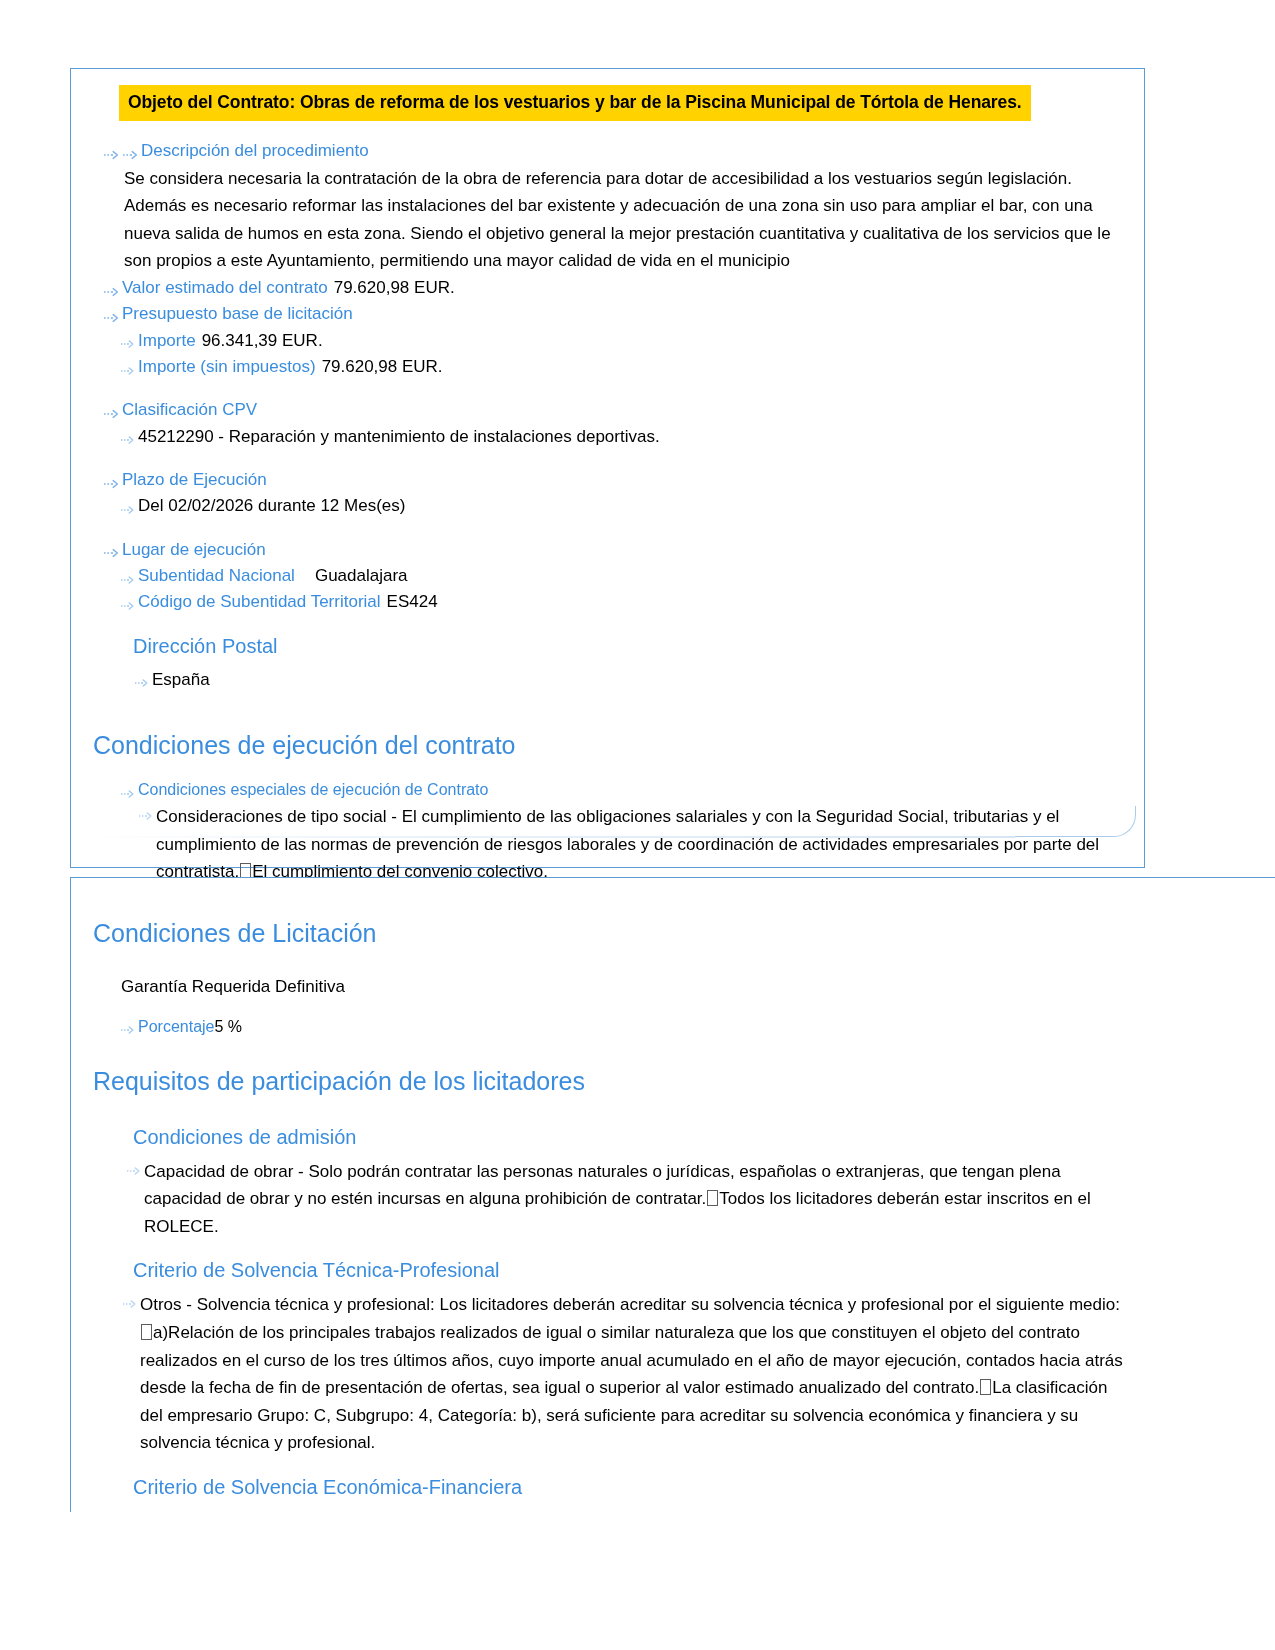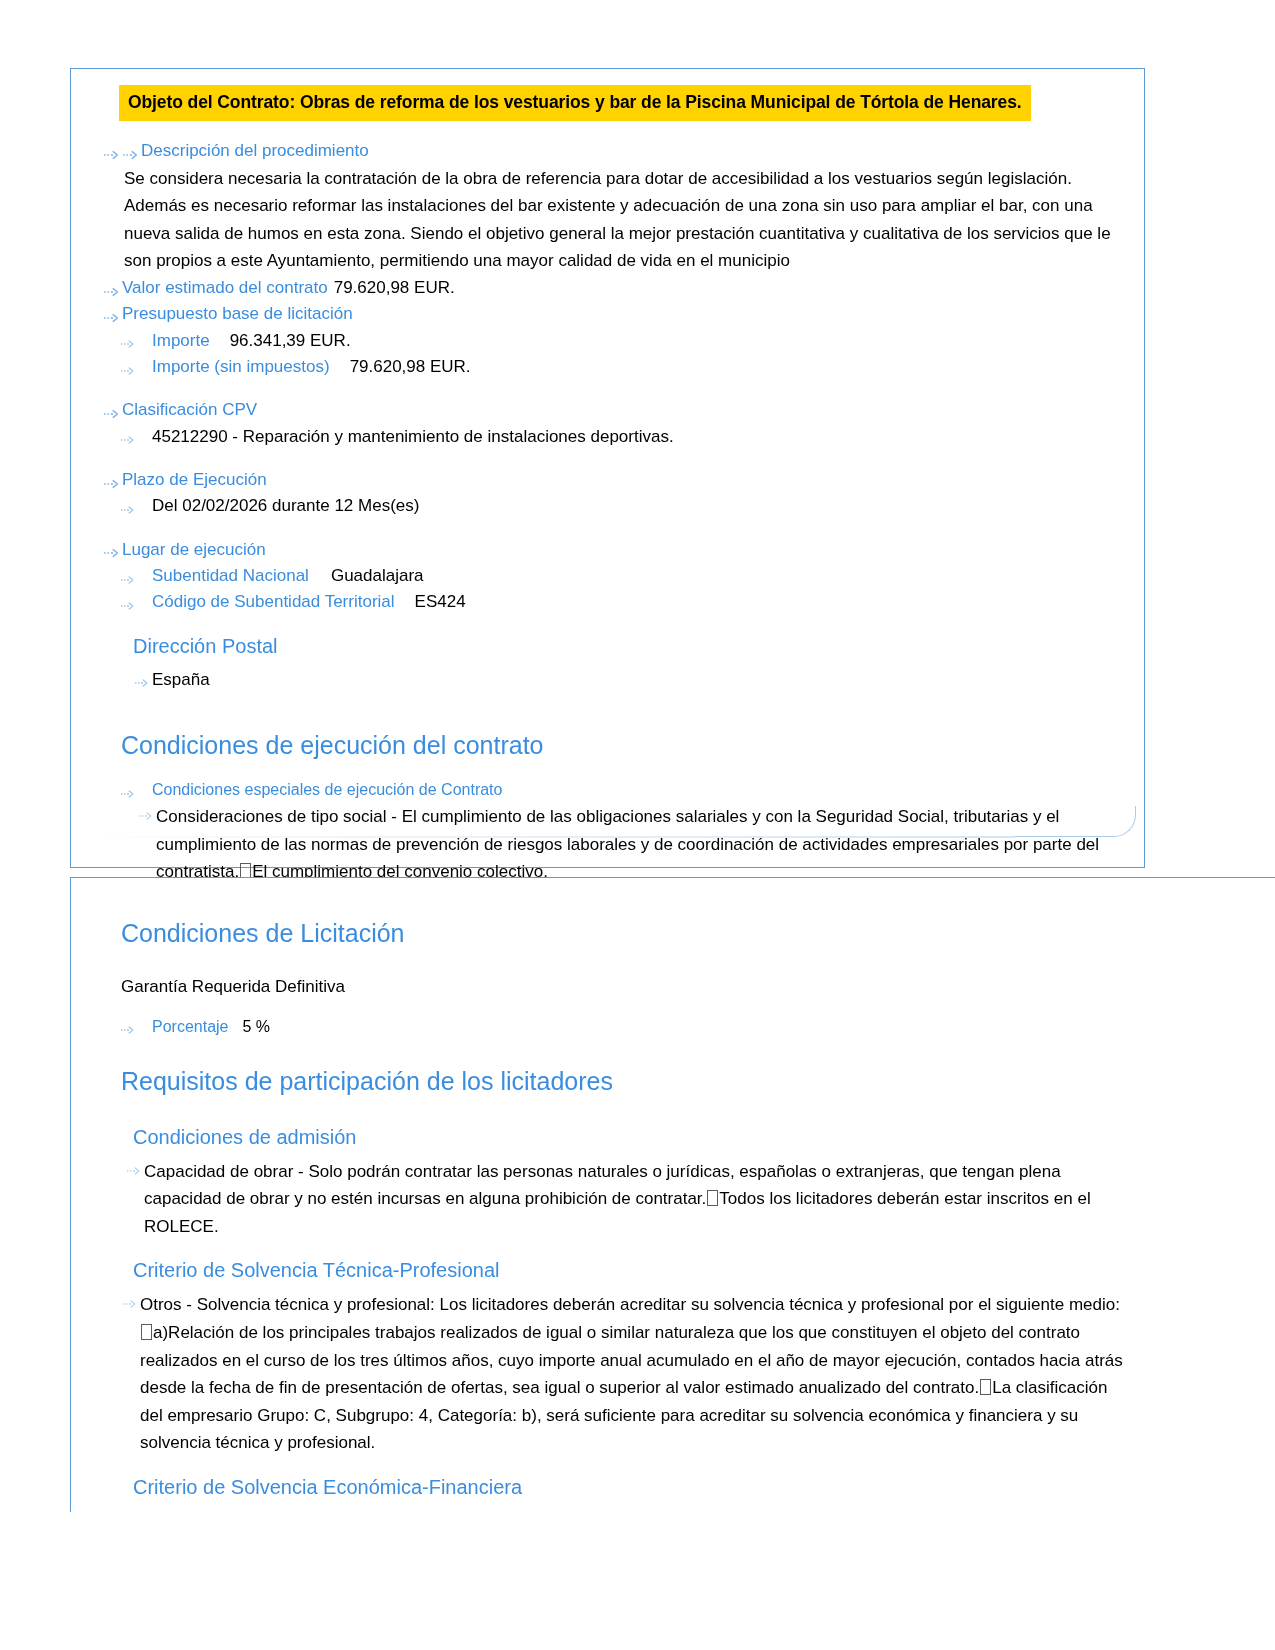--- a/index.html
+++ b/index.html
@@ -119,34 +119,33 @@
   .desc-para {
     color: #000000;
     font-size: 17px;
     line-height: 1.62;
     margin: 0 0 0 31px;
     max-width: 1015px;
   }
 
   
   .lvl0 { margin-left: 10px; }
-  .lvl1 { margin-left: 26px; gap: 14px; }
+  .lvl1 { margin-left: 26px; }
   .lvl2 { margin-left: 40px; }
 
   .gap-sm { height: 8px; }
   .gap-md { height: 17px; }
   .gap-lg { height: 26px; }
   .gap-xl { height: 36px; }
 
   
   .h-main {
     color: #3a8dde;
     font-size: 25px;
     line-height: 1.3;
-    margin-left: 28px;
     font-weight: normal;
   }
   .h-sub {
     color: #000000;
     font-size: 17px;
     line-height: 1.3;
     margin-left: 40px;
     font-weight: normal;
   }
   .h-third {
@@ -335,21 +334,21 @@
     <div class="row lvl1">
       <span class="arrow">
         <svg width="18" height="10" viewBox="0 0 18 10">
             <g fill="none" stroke="#9ec7ee" stroke-width="1.3">
               <path d="M2 5h1.4M5 5h1.4M8 5h2"></path>
               <path d="M10.2 2L13.8 5l-3.6 3" stroke-linejoin="round" stroke-linecap="round"></path>
             </g>
           </svg>
       </span>
       <span class="lbl">Subentidad Nacional</span>
-      <span class="val" style="margin-left:8px">Guadalajara</span>
+      <span class="val" style="margin-left:20px">Guadalajara</span>
     </div>
 
     <div class="row lvl1">
       <span class="arrow">
         <svg width="18" height="10" viewBox="0 0 18 10">
             <g fill="none" stroke="#9ec7ee" stroke-width="1.3">
               <path d="M2 5h1.4M5 5h1.4M8 5h2"></path>
               <path d="M10.2 2L13.8 5l-3.6 3" stroke-linejoin="round" stroke-linecap="round"></path>
             </g>
           </svg>

